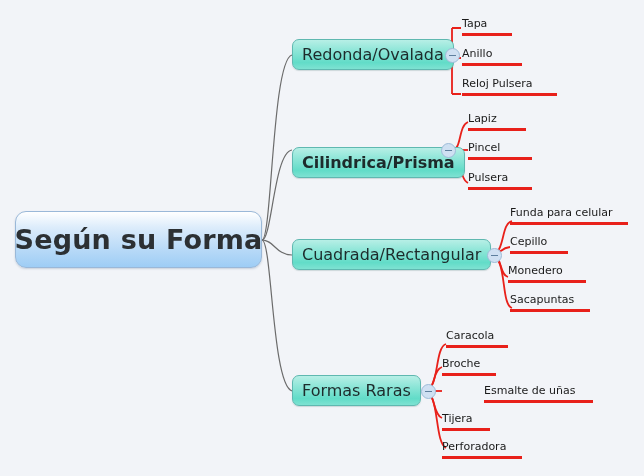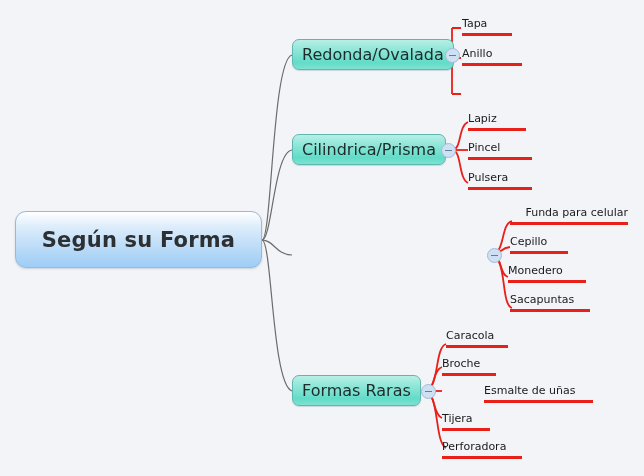--- a/index.html
+++ b/index.html
@@ -37,21 +37,21 @@
     box-sizing: border-box;
     border: 1px solid #9ab8d8;
     border-radius: 11px;
     background: linear-gradient(to bottom, #ffffff 0%, #dcecfb 28%, #b5d8f7 72%, #9ecdf5 100%);
     display: flex;
     align-items: center;
     justify-content: center;
     box-shadow: 0 1px 2px rgba(120,140,165,0.35);
   }
   .root-label {
-    font-size: 21px;
+    font-size: 27px;
     font-weight: bold;
     color: #2c3033;
     letter-spacing: 0.2px;
     white-space: nowrap;
   }
 
   
   .branch-node {
     position: absolute;
     box-sizing: border-box;
@@ -153,42 +153,49 @@
   <div class="toggle" style="left:445px; top:48px;"></div>
 
   <div class="leaf" style="left:462px; top:16px;">
     <span class="leaf-label">Tapa</span>
     <span class="leaf-underline" style="width:50px;"></span>
   </div>
   <div class="leaf" style="left:462px; top:46px;">
     <span class="leaf-label">Anillo</span>
     <span class="leaf-underline" style="width:60px;"></span>
   </div>
-
-  <div class="branch-node" style="left:292px; top:134px;">
+  <div class="leaf" style="left:462px; top:76px;">
+    <span class="leaf-label">Reloj Pulsera</span>
+    <span class="leaf-underline" style="width:95px;"></span>
+  </div>
+
+  <div class="branch-node" style="left:292px; top:147px;font-weight:bold;">
     <span class="branch-label">Cilindrica/Prisma</span>
   </div>
   <div class="toggle" style="left:441px; top:143px;"></div>
 
   <div class="leaf" style="left:468px; top:111px;">
     <span class="leaf-label">Lapiz</span>
     <span class="leaf-underline" style="width:58px;"></span>
   </div>
   <div class="leaf" style="left:468px; top:140px;">
     <span class="leaf-label">Pincel</span>
     <span class="leaf-underline" style="width:64px;"></span>
   </div>
   <div class="leaf" style="left:468px; top:170px;">
     <span class="leaf-label">Pulsera</span>
     <span class="leaf-underline" style="width:64px;"></span>
   </div>
 
+  <div class="branch-node" style="left:292px; top:239px;">
+    <span class="branch-label">Cuadrada/Rectangular</span>
+  </div>
   <div class="toggle" style="left:487px; top:248px;"></div>
 
-  <div class="leaf" style="left:510px; top:205px;text-align:right;">
+  <div class="leaf" style="left:510px; top:205px;">
     <span class="leaf-label">Funda para celular</span>
     <span class="leaf-underline" style="width:118px;"></span>
   </div>
   <div class="leaf" style="left:510px; top:234px;">
     <span class="leaf-label">Cepillo</span>
     <span class="leaf-underline" style="width:58px;"></span>
   </div>
   <div class="leaf" style="left:508px; top:263px;">
     <span class="leaf-label">Monedero</span>
     <span class="leaf-underline" style="width:78px;"></span>

